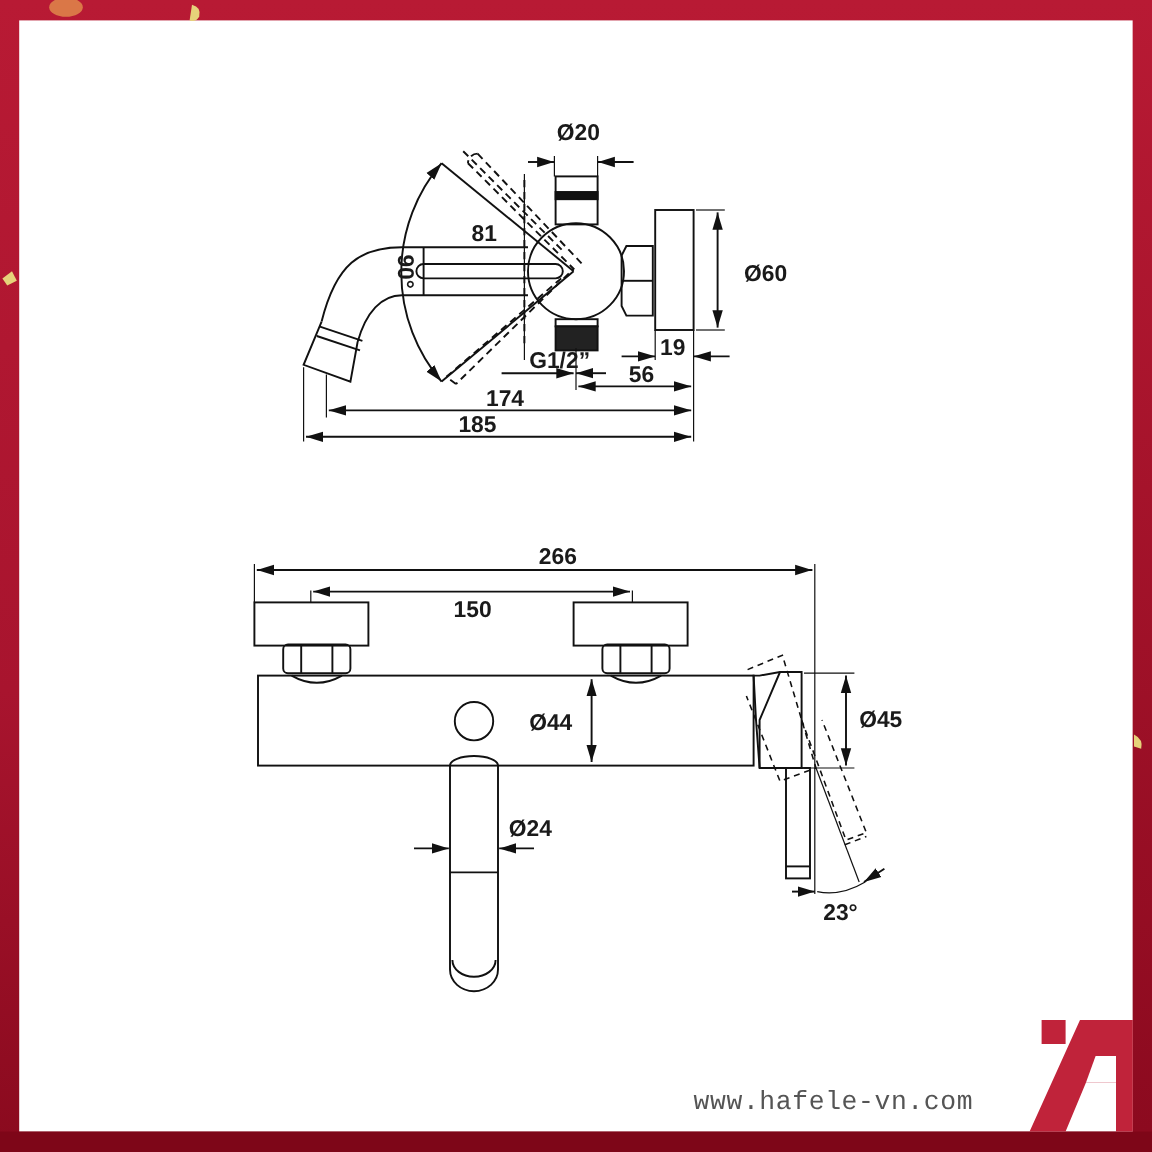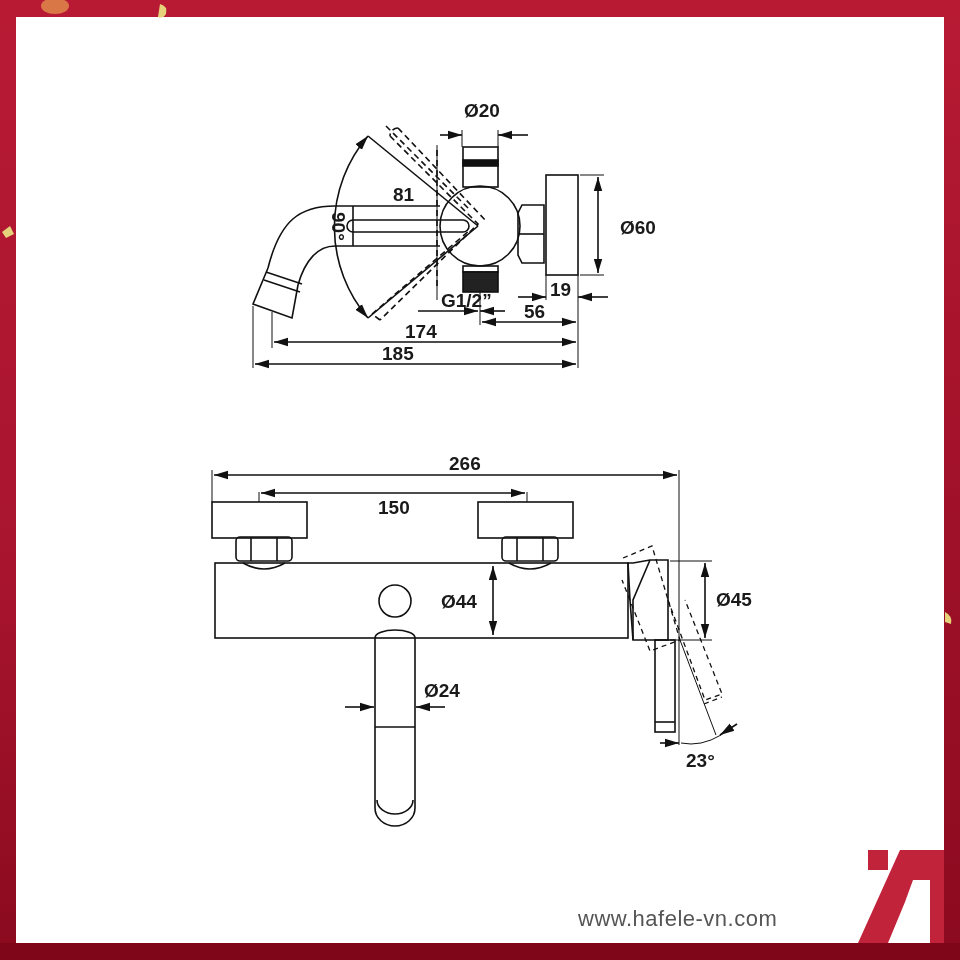--- a/index.html
+++ b/index.html
@@ -4,21 +4,21 @@
   <style>
     html, body { margin:0; padding:0; }
     body { width:960px; height:960px; position:relative; overflow:hidden;
       background: linear-gradient(180deg,#b81a34 0%,#a8142e 60%,#8a0a1e 100%);
       font-family: "Liberation Sans", sans-serif; }
     .sheet { position:absolute; left:16px; top:17px; width:928px; height:926px; background:#ffffff; }
     .bottom-band { position:absolute; left:0; top:943px; width:960px; height:17px; background:#7e0618; }
     .right-band { position:absolute; left:944px; top:0; width:16px; height:943px; background:linear-gradient(180deg,#b81a34,#8c0a1f); }
     svg.drawing { position:absolute; left:0; top:0; }
     .dim { font-family: "Liberation Sans", sans-serif; font-weight:bold; font-size:19px; fill:#1a1a1a; }
-    .url { position:absolute; left:578px; top:906px; font-size:22px; color:#555555; letter-spacing:0.5px; font-family:Liberation Sans, sans-serif; }
+    .url { position:absolute; left:578px; top:906px; font-size:22px; color:#555555; letter-spacing:0.5px; font-family:Liberation Mono, monospace; }
   </style>
 </head>
 <body>
 
 <div class="sheet"></div>
 <div class="right-band"></div>
 <div class="bottom-band"></div>
 
 <svg class="drawing" width="960" height="960" viewBox="0 0 960 960">
   <defs>

